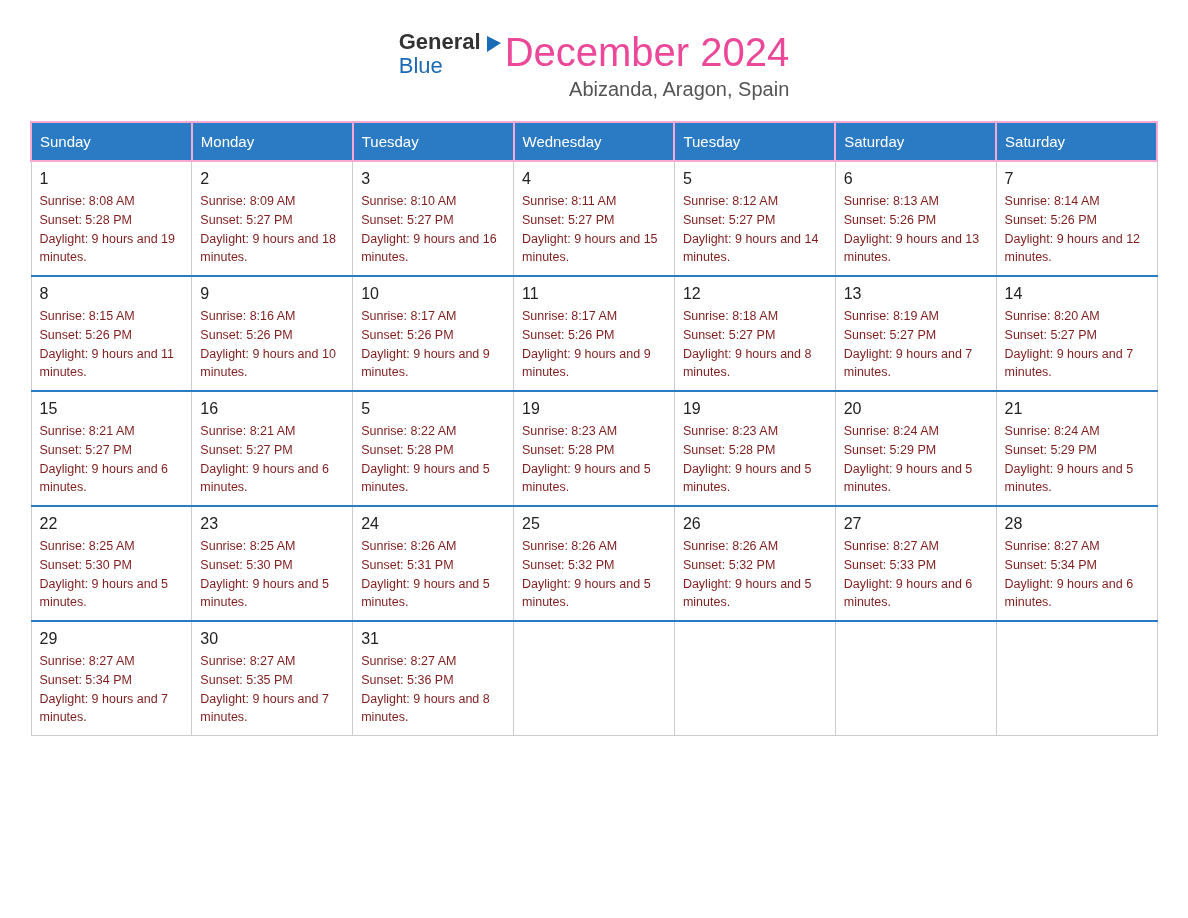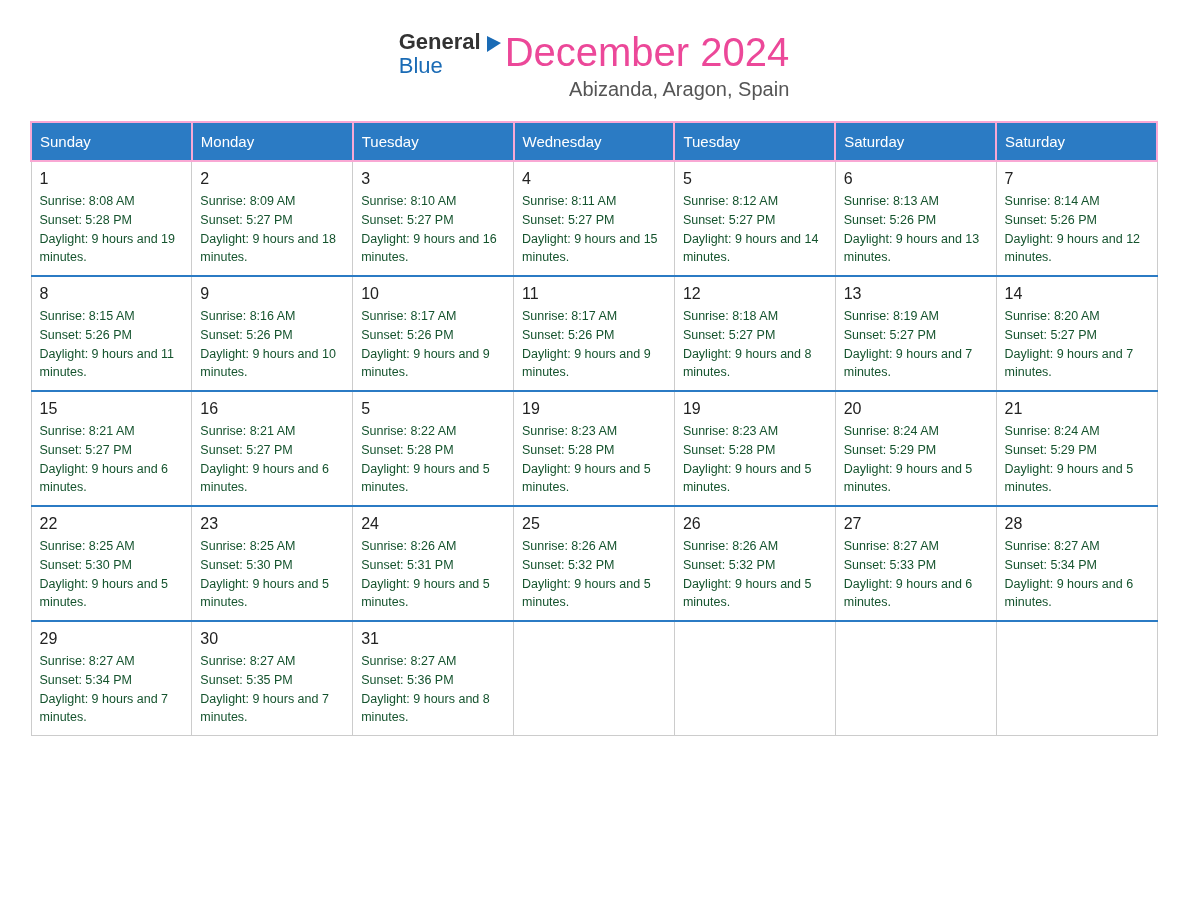--- a/index.html
+++ b/index.html
@@ -79,21 +79,21 @@
     }
     .day-number {
       font-size: 16px;
       font-weight: normal;
       display: block;
       margin-bottom: 4px;
     }
     .day-info {
       font-size: 12.5px;
       line-height: 1.5;
-      color: #14532d;
+      color: #7f1d1d;
     }
     tbody tr td:first-child {
       border-left: 1px solid #ccc;
     }
     tbody tr td {
       border-right: 1px solid #ccc;
       border-bottom: 1px solid #ccc;
     }
     .empty {
       background: #fff;

